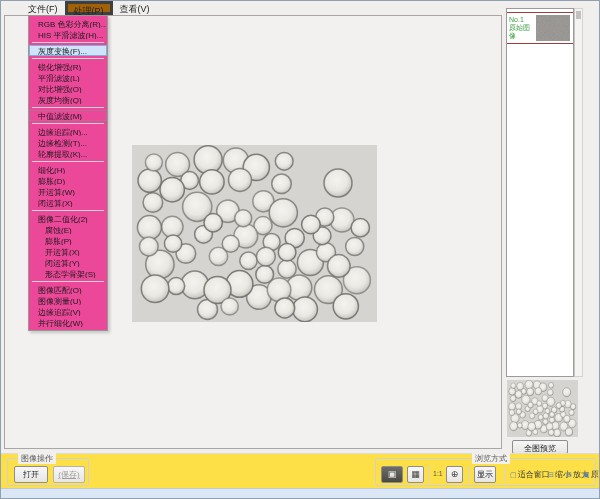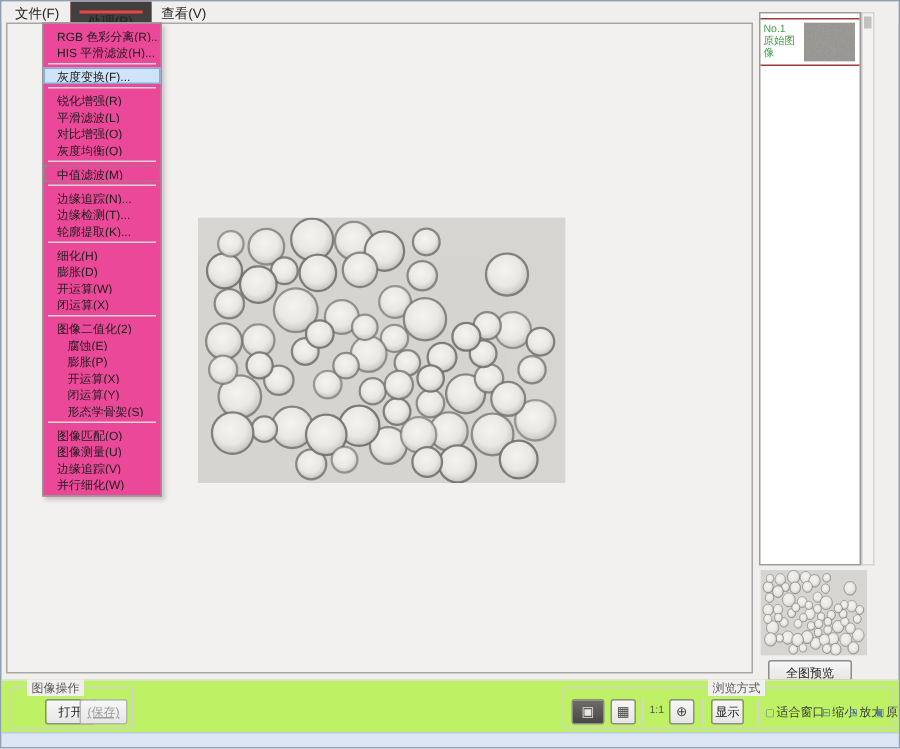--- a/index.html
+++ b/index.html
@@ -9,24 +9,24 @@
   }
   #window {
     position: relative; width: 600px; height: 499px;
     background: #f0efee; overflow: hidden;
     border: 1px solid #8fa0b2;
   }
   
   #menubar {
     position: absolute; left: 0; top: 0; width: 100%; height: 14px;
     background: #f0efee; display: flex; align-items: stretch;
-    font-size: 9px; color: #222; padding-left: 2px;
+    font-size: 9px; color: #222; padding-left: 20px;
   }
   .mb-item { padding: 1px 6px 0 6px; border: 1px solid transparent; cursor: default; }
-  .mb-item.active { background: #ef4444; border: 6px solid #404040; }
+  .mb-item.active { background: #a16207; border: 3px solid #404040; }
   
   #client {
     position: absolute; left: 3px; top: 14px; width: 498px; height: 434px;
     background: #f2f1f0; border: 1px solid #a8a7a5;
   }
   #micrograph { position: absolute; left: 127px; top: 129px; width: 245px; height: 177px; }
   
   #dropdown {
     position: absolute; left: 27px; top: 14px; width: 80px;
     background: #ec4899; border: 1px solid #979796;
@@ -57,21 +57,21 @@
   .li-text { width: 28px; padding-left: 2px; font-size: 7px; line-height: 8px; color: #3f9e43; }
   .li-thumb { width: 34px; height: 26px; margin-left: 1px; }
   #preview-thumb { position: absolute; left: 506px; top: 379px; width: 71px; height: 57px; }
   #preview-btn {
     position: absolute; left: 511px; top: 439px; width: 56px; height: 14px;
     font-size: 8px;
   }
   
   #toolbar {
     position: absolute; left: 0; top: 452px; width: 600px; height: 35px;
-    background: #bef264; border-top: 1px solid #dddcdb;
+    background: #fde047; border-top: 1px solid #dddcdb;
   }
   .groupbox { position: absolute; top: 4px; height: 28px; border: 1px solid #d2d1d0; border-radius: 2px; }
   .gb-label {
     position: absolute; top: -6px; left: 10px; padding: 0 3px;
     background: #f1f0ef; font-size: 8px; color: #5a5a58;
   }
   .btn {
     position: absolute; height: 17px; top: 7px;
     background: linear-gradient(#f7f7f7, #e7e6e5);
     border: 1px solid #8e8d8c; border-radius: 2px;
@@ -255,21 +255,21 @@
 
   <svg id="preview-thumb" viewBox="0 0 245 177" preserveAspectRatio="none" xmlns="http://www.w3.org/2000/svg">
     <use href="#spheres-art" xlink:href="#spheres-art"></use>
   </svg>
   <button id="preview-btn" class="btn" style="position:absolute;">全图预览</button>
 
   <div id="toolbar">
 
     <div class="groupbox" style="left:6px; width:82px;">
       <div class="gb-label">图像操作</div>
-      <div class="btn" style="left:22px; width:34px;">打开</div>
+      <div class="btn" style="left:6px; width:34px;">打开</div>
       <div class="btn disabled" style="left:45px; width:32px;">(保存)</div>
     </div>
 
 
     <div class="groupbox" style="left:374px; width:221px;">
       <div class="gb-label" style="left:96px;">浏览方式</div>
       <div class="btn icon-btn" style="left:5px; width:22px; background:linear-gradient(#6e6c68,#4a4845); color:#e8e6e2;">
         <span>▣</span>
       </div>
       <div class="btn icon-btn" style="left:31px; width:17px;">

